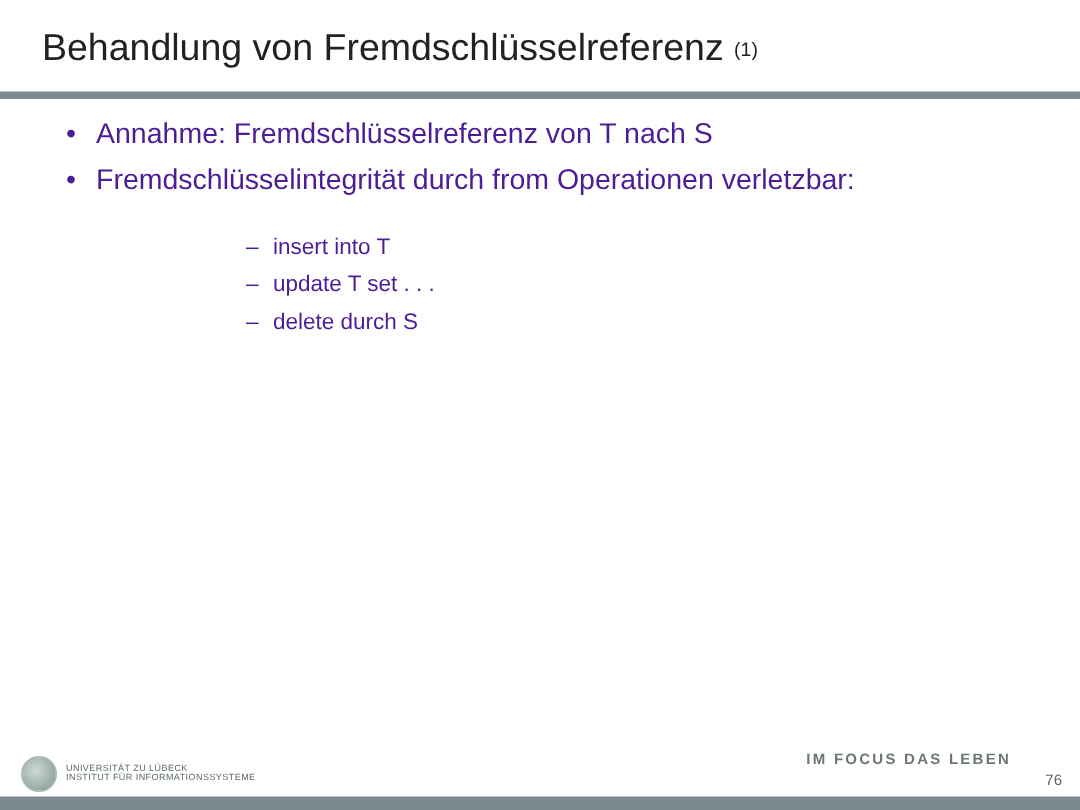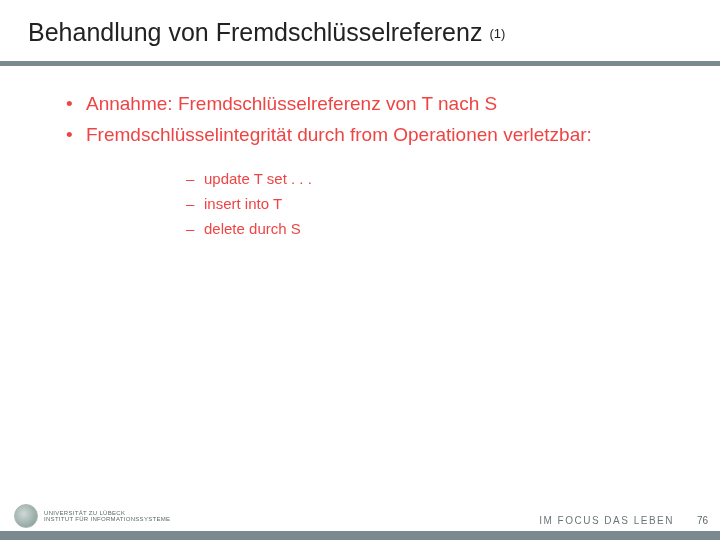--- a/index.html
+++ b/index.html
@@ -2,32 +2,32 @@
 <html><head>
 <meta charset="utf-8">
 <style>
   * { margin: 0; padding: 0; box-sizing: border-box; }
   html, body { width: 720px; height: 540px; font-family: Arial, Helvetica, sans-serif; background: #fff; position: relative; }
   .slide { width: 720px; height: 540px; position: relative; overflow: hidden; }
   .title-area { padding: 18px 20px 8px 28px; }
   .title { font-size: 25px; color: #222; font-weight: 400; white-space: nowrap; }
   .title .sub { font-size: 13px; vertical-align: 3px; }
   .rule { height: 5px; background: #7b8a8f; margin-top: 6px; }
-  .content { padding: 24px 40px 0 44px; font-size: 19px; color: #ef4444; line-height: 1.45; margin-left: 22px; }
+  .content { padding: 10px 40px 0 44px; font-size: 19px; color: #4c1d95; line-height: 1.45; }
   .b1 { list-style: none; margin-bottom: 3px; position: relative; padding-left: 20px; }
   .b1::before { content: "•"; position: absolute; left: 0; top: 0; }
   .sublist { margin: 20px 0 0 120px; font-size: 15px; }
   .s1 { list-style: none; position: relative; padding-left: 18px; margin-bottom: 3px; }
   .s1::before { content: "–"; position: absolute; left: 0; top: 0; }
   .footer { position: absolute; left: 0; bottom: 0; width: 720px; height: 34px; }
   .footer-bar { position: absolute; bottom: 0; left: 0; width: 720px; height: 9px; background: #7b8a8f; }
   .logo { position: absolute; left: 14px; bottom: 12px; display: flex; align-items: center; gap: 6px; }
   .seal { width: 24px; height: 24px; border-radius: 50%; background: radial-gradient(circle at 40% 40%, #cfd8d6 0%, #9db0ab 60%, #7f938e 100%); border: 1px solid #aab8b4; }
   .uni-text { font-size: 6px; line-height: 1.05; color: #5b6a67; letter-spacing: .3px; }
-  .motto { position: absolute; right: 46px; bottom: 14px; font-size: 10px; letter-spacing: 1.5px; color: #6b7678; font-weight: 400; }
+  .motto { position: absolute; right: 46px; bottom: 28px; font-size: 10px; letter-spacing: 1.5px; color: #6b7678; font-weight: 700; }
   .pagenum { position: absolute; right: 12px; bottom: 14px; font-size: 10px; color: #5b6a67; }
 </style>
 </head>
 <body>
 
 <div class="slide">
 
   <div class="title-area">
     <h1 class="title">
       <span>Behandlung von Fremdschlüsselreferenz</span>
@@ -35,22 +35,22 @@
     </h1>
   </div>
   <div class="rule"></div>
 
   <div class="content">
     <ul>
       <li class="b1"><span>Annahme: Fremdschlüsselreferenz von T nach S</span></li>
       <li class="b1"><span>Fremdschlüsselintegrität durch from Operationen verletzbar:</span></li>
     </ul>
     <ul class="sublist">
+      <li class="s1"><span>insert into T</span></li>
       <li class="s1"><span>update T set . . .</span></li>
-      <li class="s1"><span>insert into T</span></li>
       <li class="s1"><span>delete durch S</span></li>
     </ul>
   </div>
 
   <div class="footer">
     <div class="logo">
       <div class="seal"></div>
       <div class="uni-text">
         <div>UNIVERSITÄT ZU LÜBECK</div>
         <div>INSTITUT FÜR INFORMATIONSSYSTEME</div>

